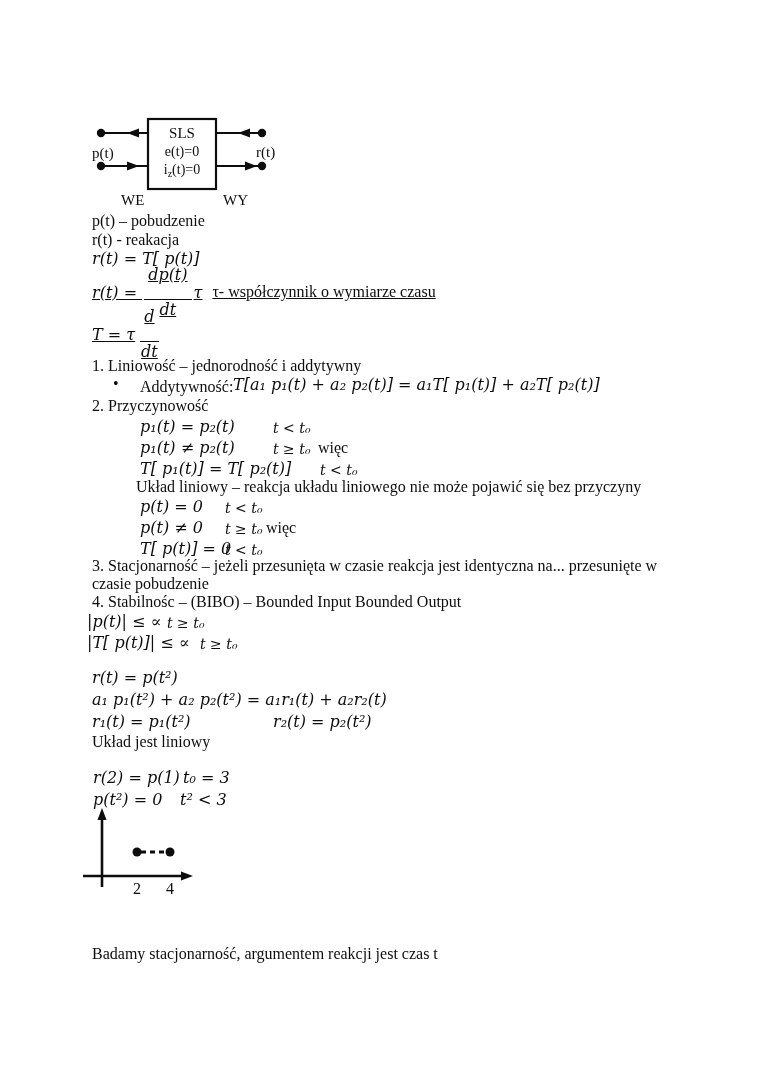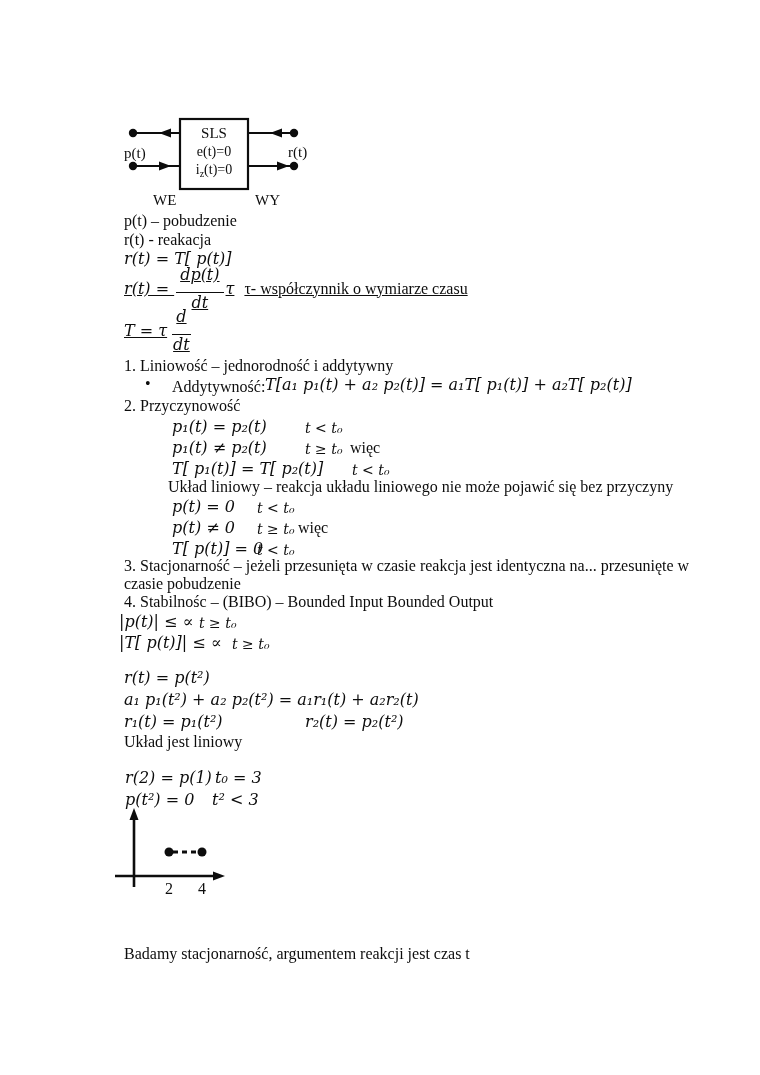--- a/index.html
+++ b/index.html
@@ -1,29 +1,29 @@
 <!DOCTYPE html>
 <html><head>
 <meta charset="utf-8">
 <style>
   html,body{margin:0;padding:0;}
   body{
     width:760px;height:1075px;background:#ffffff;
     font-family:"Liberation Serif","DejaVu Serif",serif;
     color:#0d0d0d;overflow:hidden;
   }
-  .page{position:relative;width:640px;height:1075px;margin-left:32px;}
+  .page{position:relative;width:640px;height:1075px;}
   .t{position:absolute;font-size:16px;white-space:pre;}
   .m{position:absolute;font-size:16px;font-style:italic;font-family:"DejaVu Serif",serif;white-space:pre;}
   .c{position:absolute;font-size:14px;font-style:italic;font-family:"DejaVu Serif",serif;white-space:pre;}
   .fracrow{position:absolute;display:flex;align-items:center;text-decoration:underline;}
   .fracrow .lbl{font-size:16px;font-style:italic;font-family:"DejaVu Serif",serif;white-space:pre;}
   .frac{display:inline-flex;flex-direction:column;align-items:center;margin:0 2px;
         font-size:16px;font-style:italic;font-family:"DejaVu Serif",serif;line-height:1.1;}
-  .frac .num{border-bottom:1.6px solid #0d0d0d;padding:0 4px 8px;}
+  .frac .num{border-bottom:1.6px solid #0d0d0d;padding:0 4px 15px;}
   .frac .den{padding:1px 4px 0;}
   .note{font-size:16px;font-style:normal;font-family:"Liberation Serif",serif;margin-left:10px;white-space:pre;}
   svg text{font-family:"Liberation Serif","DejaVu Serif",serif;fill:#0d0d0d;}
 </style>
 </head>
 <body>
 
 <div class="page">
 
   <svg width="210" height="100" style="position:absolute;left:80px;top:112px;" viewBox="0 0 210 100">

